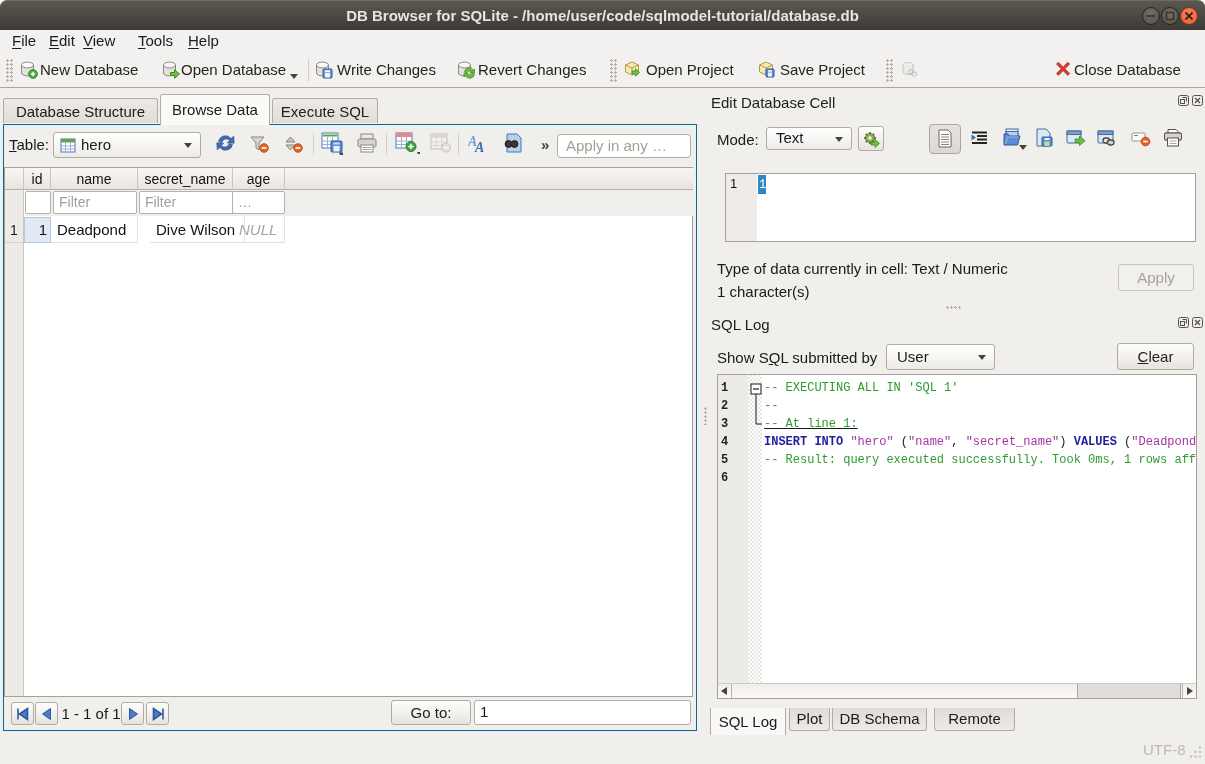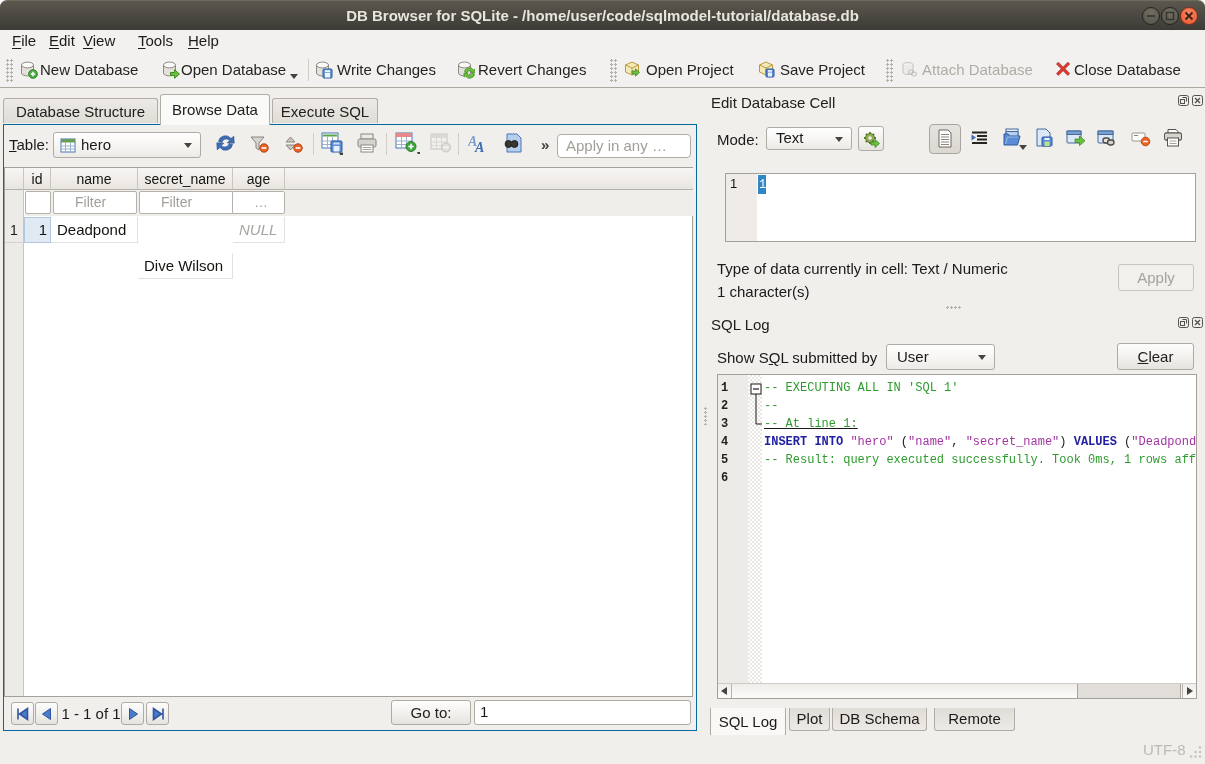--- a/index.html
+++ b/index.html
@@ -30,21 +30,21 @@
 .combo{position:absolute;background:linear-gradient(#ffffff,#f6f4f1 60%,#eceae6);border:1px solid #b0aca4;border-radius:3px;}
 .combo .arrow{position:absolute;right:8px;top:50%;margin-top:-2px;width:0;height:0;border-left:4px solid transparent;border-right:4px solid transparent;border-top:5px solid #46433d;}
 .input{position:absolute;background:#fff;border:1px solid #b0aca4;border-radius:3px;}
 .ph{color:#a29e98;}
 .btn{position:absolute;background:linear-gradient(#fdfdfc,#f2f0ed 55%,#e6e3de);border:1px solid #b0aca4;border-radius:3px;text-align:center;color:#21201d;}
 .btn.dis{background:#f2f0ed;border-color:#c8c4be;color:#a5a19b;}
 
 #grid{position:absolute;left:0px;top:42px;width:689px;height:530px;border:1px solid #a5a19a;background:#fff;}
 .hcell{position:absolute;top:0;height:22px;background:linear-gradient(#f8f6f4,#f0ede9 55%,#e8e5e0);border-right:1px solid #c9c5bf;border-bottom:1px solid #b5b1ab;text-align:center;font-size:14px;line-height:22px;color:#14130f;}
 .vhead{position:absolute;left:0;width:19px;background:#edebe7;border-right:1px solid #c9c5bf;}
-.fbox{position:absolute;top:23px;height:23px;background:#fff;border:1px solid #b5b1ab;border-radius:2px;font-size:14px;line-height:21px;padding-left:21px;color:#a29e98;}
+.fbox{position:absolute;top:23px;height:23px;background:#fff;border:1px solid #b5b1ab;border-radius:2px;font-size:14px;line-height:21px;padding-left:5px;color:#a29e98;}
 .dcell{position:absolute;top:49px;height:26px;font-size:15px;line-height:26px;padding-left:6px;border-right:1px solid #e4e1dc;border-bottom:1px solid #e4e1dc;color:#14130f;}
 
 .navbtn{position:absolute;top:577px;width:23px;height:23px;background:linear-gradient(#fdfdfc,#f2f0ed 55%,#e6e3de);border:1px solid #b0aca4;border-radius:3px;}
 .navbtn svg{position:absolute;left:3px;top:3px;}
 
 .docktitle{position:absolute;color:#21201d;}
 .dockicon{position:absolute;width:11px;height:11px;}
 .codearea{position:absolute;background:#fff;border:1px solid #a5a19a;overflow:hidden;}
 .mono{font-family:"Liberation Mono",monospace;font-size:12px;}
 .c-com{color:#2e9b2e;}
@@ -127,21 +127,20 @@
    <rect x="10" y="9" width="4" height="1.8" fill="#e8f0fa"></rect>
  </svg>
  <div class="tbtxt" style="left:780px;">Save Project</div>
  <div class="handle" style="left:886px;"></div>
  <svg class="tbicon" style="left:901px;" width="17" height="17" viewBox="0 0 17 17" opacity="0.45">
    <ellipse cx="7" cy="4" rx="5" ry="2.4" fill="#f4f2ee" stroke="#8a8a8a"></ellipse>
    <path d="M2 4 v7 a5 2.4 0 0 0 10 0 v-7" fill="#e7e5e1" stroke="#8a8a8a"></path>
    <rect x="7.5" y="9" width="5" height="4" rx="2" fill="none" stroke="#777"></rect>
    <rect x="10.5" y="11" width="5" height="4" rx="2" fill="none" stroke="#777"></rect>
  </svg>
- <div class="tbtxt dis" style="left:922px;">Attach Database</div>
  <svg class="tbicon" style="left:1055px;" width="17" height="17" viewBox="0 0 17 17">
    <path d="M3.5 2 L8.5 7 L13.5 2 L15.5 4 L10.5 9 L15.5 14 L13.5 16 L8.5 11 L3.5 16 L1.5 14 L6.5 9 L1.5 4 Z" fill="#d93a31" stroke="#a11d18" stroke-width="0.6" transform="scale(0.95) translate(0,-0.8)"></path>
  </svg>
  <div class="tbtxt" style="left:1074px;">Close Database</div>
 </div>
 <div id="main">
 
  <div class="tab inactive" style="left:3px;top:10px;width:155px;height:25px;line-height:25px;">Database Structure</div>
  <div class="tab active" style="left:160px;top:6px;width:110px;height:31px;line-height:29px;">Browse Data</div>
  <div class="tab inactive" style="left:272px;top:10px;width:106px;height:25px;line-height:25px;">Execute SQL</div>
@@ -230,21 +229,21 @@
      <div class="hcell" style="left:228px;width:52px;">age</div>
      <div class="hcell" style="left:280px;width:408px;border-right:none;"></div>
      <div class="abs" style="left:20px;top:22px;width:668px;height:26px;background:#f0eeea;"></div>
      <div class="fbox" style="left:20px;width:26px;padding-left:2px;"></div>
      <div class="fbox" style="left:48px;width:84px;">Filter</div>
      <div class="fbox" style="left:134px;width:96px;">Filter</div>
      <div class="fbox" style="left:227px;width:53px;">…</div>
      <div class="abs" style="left:0;top:49px;width:19px;height:26px;background:#edebe7;border-right:1px solid #c9c5bf;border-bottom:1px solid #d5d1cb;text-align:center;line-height:26px;font-size:14px;">1</div>
      <div class="dcell" style="left:19px;width:27px;background:#dfeaf4;border:1px solid #b4c8dc;padding:0 3px 0 0;text-align:right;line-height:24px;">1</div>
      <div class="dcell" style="left:46px;width:87px;">Deadpond</div>
-     <div class="dcell" style="left:133px;width:95px;margin-top:36px;">Dive Wilson</div>
+     <div class="dcell" style="left:145px;width:95px;">Dive Wilson</div>
      <div class="dcell" style="left:228px;width:52px;color:#a8a5a0;font-style:italic;">NULL</div>
    </div>
 
    <div class="navbtn" style="left:7px;">
         <svg width="16" height="16" viewBox="0 0 16 16">
           <path d="M3 2.5 v11 M12.5 2.5 v11 l-8 -5.5 z" stroke="#2f55a0" stroke-width="1.6" fill="#4a7bc8"></path>
         </svg>
       </div>
    <div class="navbtn" style="left:31px;">
         <svg width="16" height="16" viewBox="0 0 16 16">

